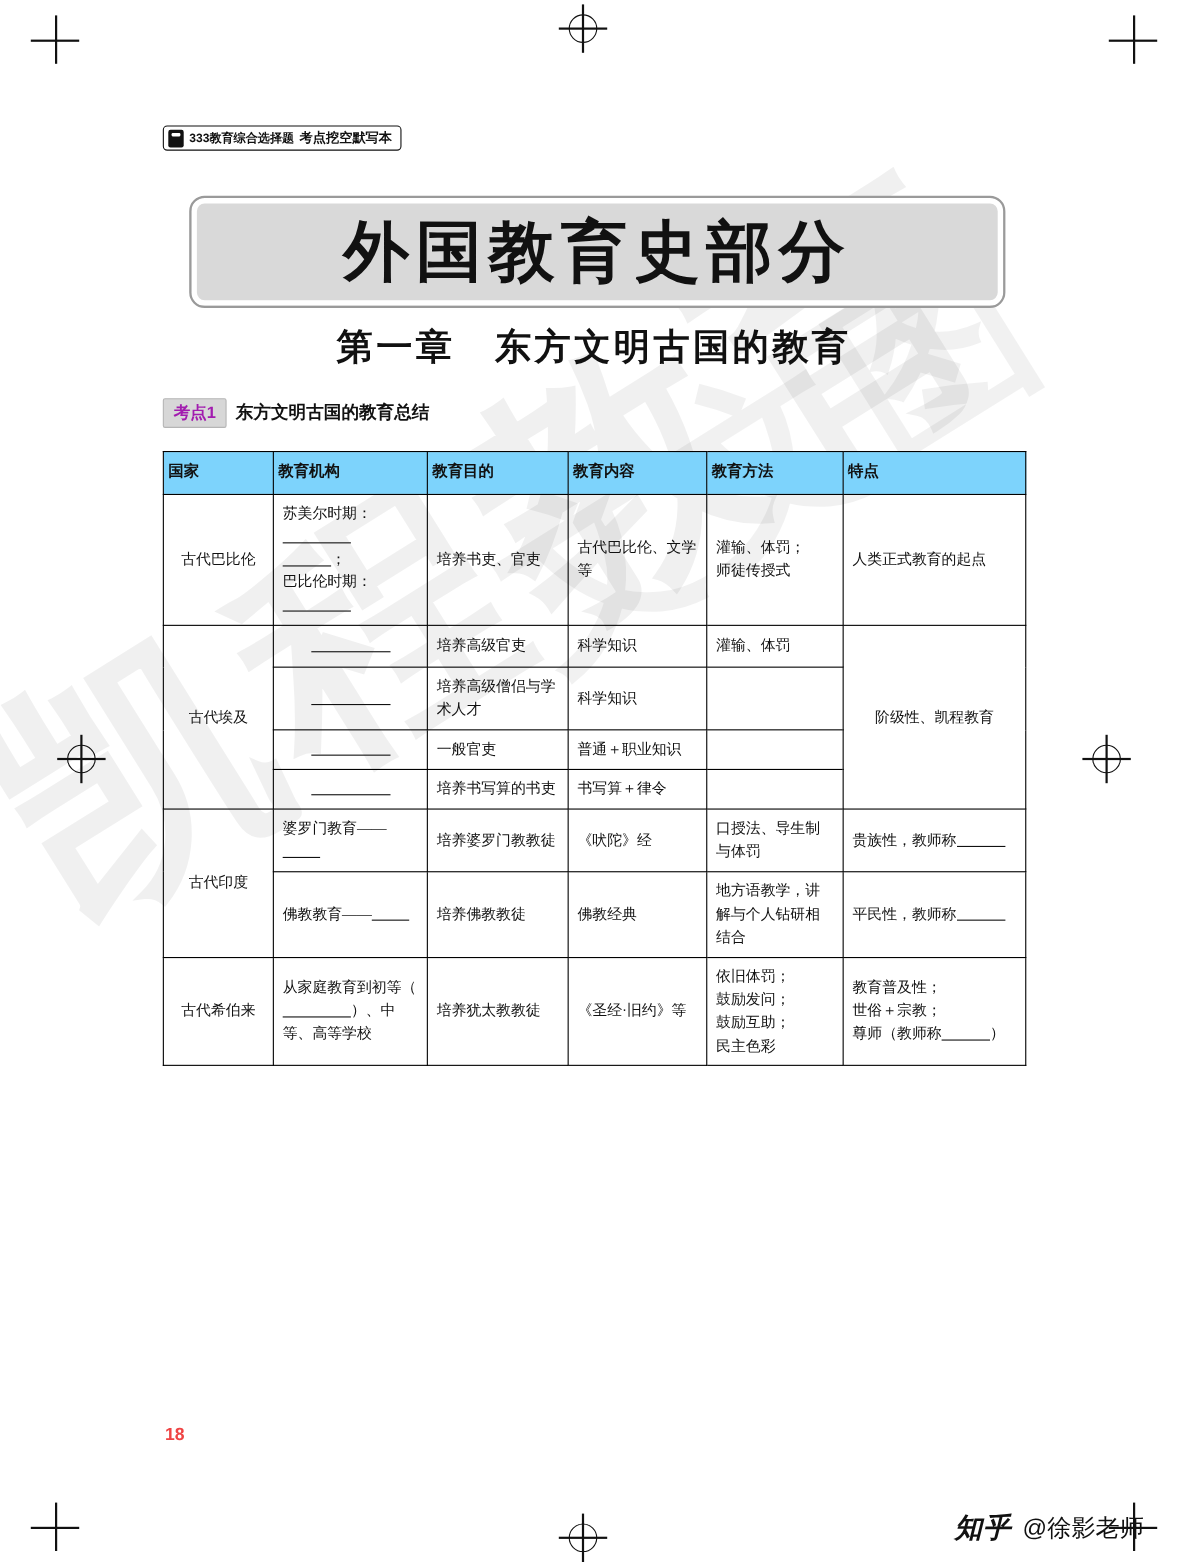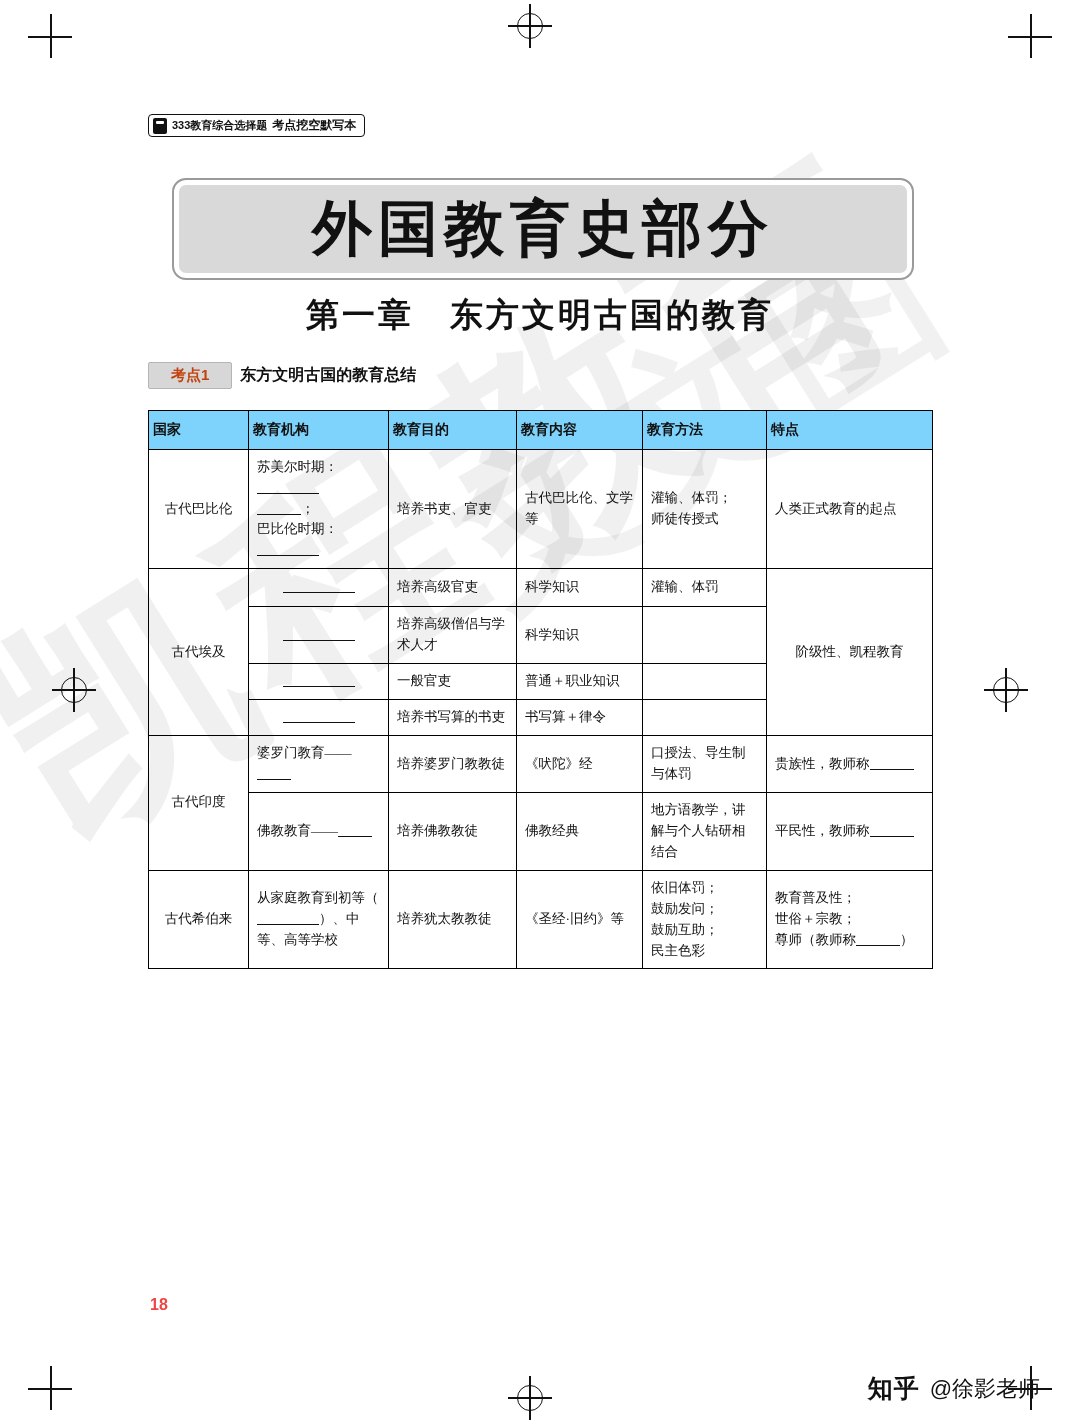--- a/index.html
+++ b/index.html
@@ -63,22 +63,22 @@
     font-family:"Liberation Serif","DejaVu Serif",serif;
     font-size:33px;font-weight:700;letter-spacing:3px;color:#111;
   }
 
   
   .kd{
     position:absolute;left:148px;top:362px;display:flex;align-items:center;gap:8px;
   }
   .kd .box{
     background:#d7d7d7;border:1px solid #b5b5b5;border-radius:2px;
-    padding:3px 22px;font-family:"Liberation Sans","DejaVu Sans",sans-serif;
-    font-size:15px;font-weight:700;color:#c2410c;
+    padding:3px 9px;font-family:"Liberation Sans","DejaVu Sans",sans-serif;
+    font-size:15px;font-weight:700;color:#a21caf;
   }
   .kd .ttl{
     font-family:"Liberation Sans","DejaVu Sans",sans-serif;
     font-size:16px;font-weight:700;color:#111;
   }
 
   
   table.main{
     position:absolute;left:148px;top:410px;width:784px;
     border-collapse:collapse;table-layout:fixed;
@@ -101,21 +101,21 @@
   
   .pageno{
     position:absolute;left:150px;top:1296px;
     font-family:"Liberation Sans","DejaVu Sans",sans-serif;
     font-size:16px;color:#ef4444;font-weight:700;
   }
   .zhihu{
     position:absolute;right:40px;top:1372px;display:flex;align-items:center;gap:10px;
     font-family:"Liberation Sans","DejaVu Sans",sans-serif;
   }
-  .zhihu .logo{font-size:25px;font-weight:700;color:#111;letter-spacing:1px;}
+  .zhihu .logo{font-size:25px;font-weight:700;color:#111;letter-spacing:1px;font-style:italic;}
   .zhihu .name{font-size:22px;color:#111;}
 </style>
 </head>
 <body>
 
 <div class="corner" style="left:28px;top:14px;">
   <i class="v" style="left:22px;top:0;"></i>
     <i class="hz" style="left:0;top:22px;"></i>
 </div>
 <div class="corner" style="right:28px;top:14px;">

